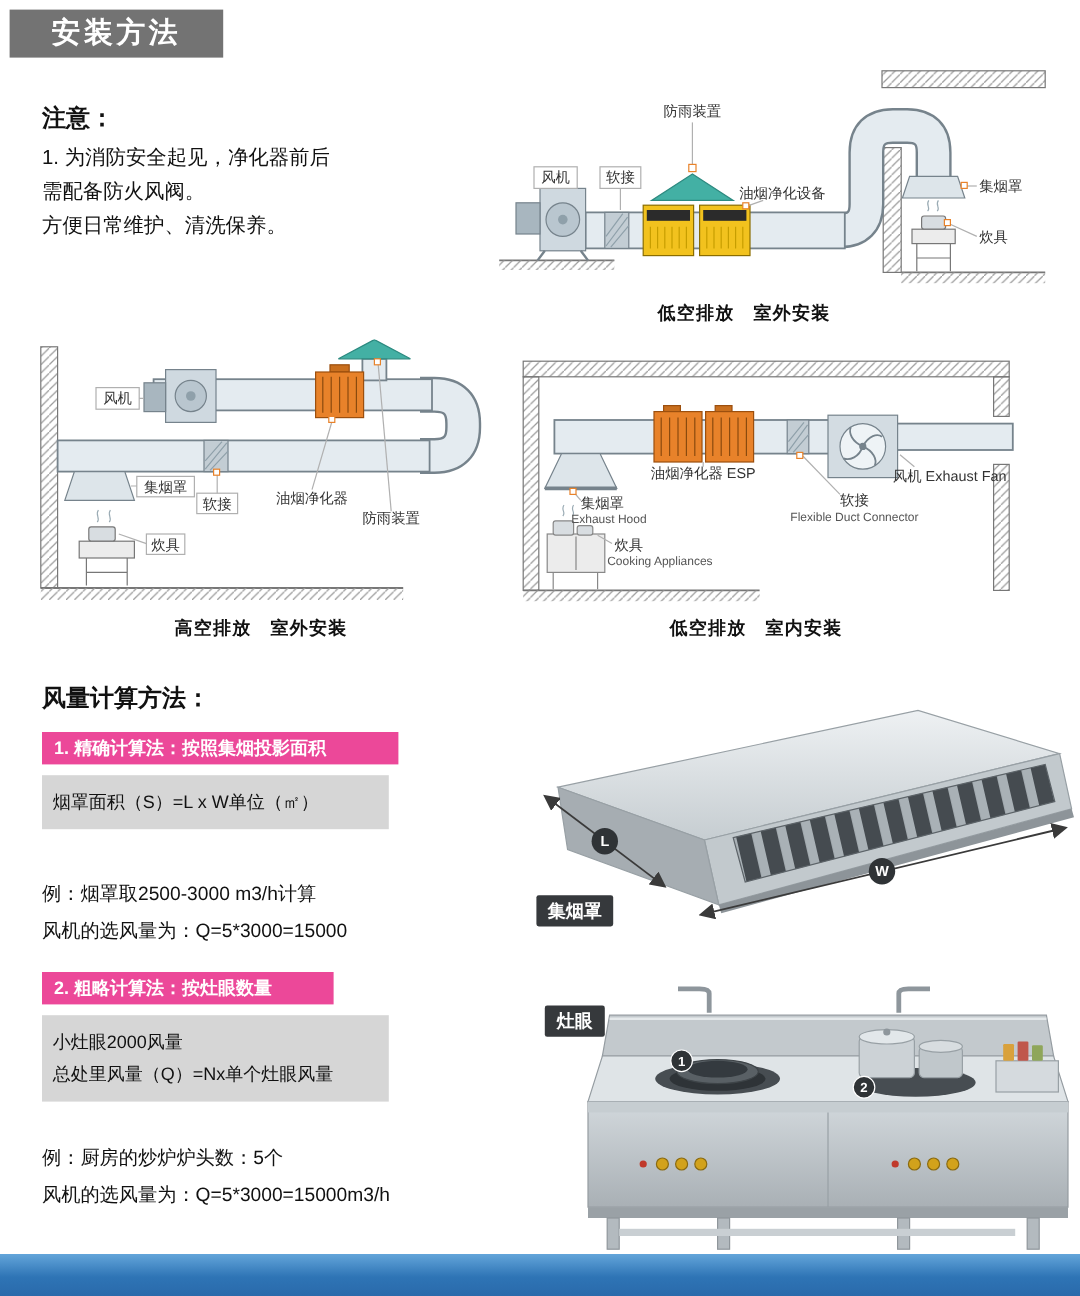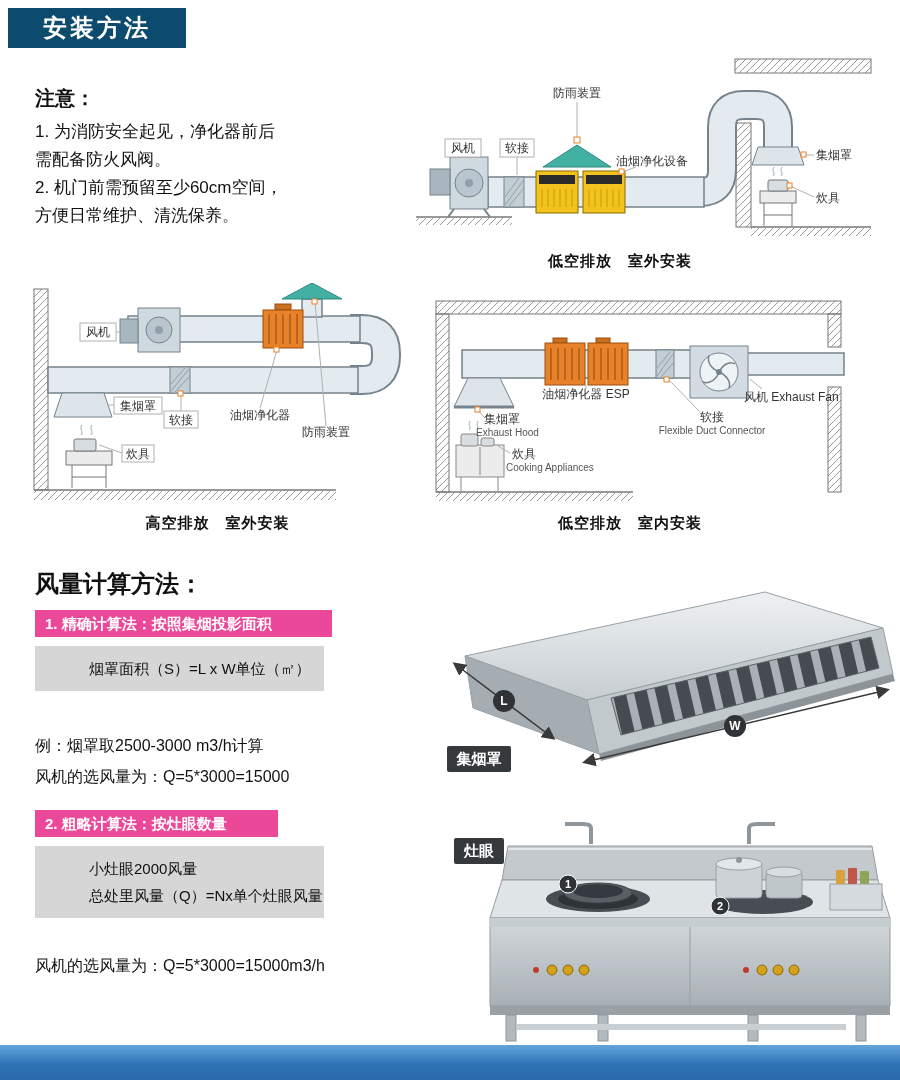--- a/index.html
+++ b/index.html
@@ -1,29 +1,29 @@
 <!DOCTYPE html>
 <html><head>
 <meta charset="utf-8">
 <style>
   html,body { margin:0; padding:0; background:#ffffff; }
   .page { position:relative; width:900px; height:1080px; background:#ffffff;
           font-family:"Liberation Sans","DejaVu Sans",sans-serif; overflow:hidden; color:#111; }
   .abs { position:absolute; }
-  .badge { left:8px; top:8px; width:178px; height:40px; background:#0c4a6e; color:#fff;
+  .badge { left:8px; top:8px; width:178px; height:40px; background:#737373; color:#fff;
            font-size:24px; font-weight:bold; text-align:center; line-height:40px; letter-spacing:3px; }
   .notice { left:35px; top:85px; width:350px; }
   .notice-title { font-size:20px; font-weight:bold; margin-bottom:6px; }
   .notice-line { font-size:17px; line-height:28px; white-space:nowrap; }
   .caption { font-size:15px; font-weight:bold; text-align:center; letter-spacing:1px; }
-  .calc-title { left:35px; top:568px; font-size:24px; font-weight:bold; }
+  .calc-title { left:35px; top:568px; font-size:20px; font-weight:bold; }
   .calc-bar { background:#ec4899; color:#fff; font-size:15px; font-weight:bold;
               height:27px; line-height:27px; padding-left:10px; white-space:nowrap; }
   .calc-box { background:#d6d6d6; font-size:15px; line-height:27px; padding:9px 9px; }
-  .calc-box div { white-space:nowrap;margin-left:45px; }
+  .calc-box div { white-space:nowrap; }
   .calc-ex { font-size:16px; line-height:31px; }
   .calc-ex div { white-space:nowrap; }
   .bottom-bar { left:0; top:1045px; width:900px; height:35px;
                 background:linear-gradient(180deg,#63a5da 0%,#2e74b5 55%,#2a6aab 100%); }
   svg text { font-family:"Liberation Sans","DejaVu Sans",sans-serif; }
   .dlabel { font-size:12px; fill:#333; }
   .dlabel-en { font-size:10px; fill:#555; }
   .dbox { fill:#fff; stroke:#b0b0b0; }
   .leader { stroke:#b0b0b0; stroke-width:1; }
   .mk { fill:#fff; stroke:#e8822a; stroke-width:1; }
@@ -35,21 +35,20 @@
 <body>
 
 <div class="page">
 
   <div class="abs badge">安装方法</div>
 
   <div class="abs notice">
     <div class="notice-title">注意：</div>
     <div class="notice-line">1. 为消防安全起见，净化器前后</div>
     <div class="notice-line">需配备防火风阀。</div>
-    <div class="notice-line">2. 机门前需预留至少60cm空间，</div>
     <div class="notice-line">方便日常维护、清洗保养。</div>
   </div>
 
   <svg class="abs" style="left:400px; top:55px;" width="475" height="195" viewBox="0 0 475 195">
     <defs>
       <pattern id="hA" width="7" height="7" patternUnits="userSpaceOnUse">
         <path d="M0,7 L7,0" stroke="#9a9a9a" stroke-width="1"></path>
       </pattern>
     </defs>
     <g>
@@ -254,20 +253,21 @@
     <div>例：烟罩取2500-3000 m3/h计算</div>
     <div>风机的选风量为：Q=5*3000=15000</div>
   </div>
 
   <div class="abs calc-bar" style="left:35px; top:810px; width:233px;">2. 粗略计算法：按灶眼数量</div>
   <div class="abs calc-box" style="left:35px; top:846px; width:271px;">
     <div>小灶眼2000风量</div>
     <div>总处里风量（Q）=Nx单个灶眼风量</div>
   </div>
   <div class="abs calc-ex" style="left:35px; top:950px;">
+    <div>例：厨房的炒炉炉头数：5个</div>
     <div>风机的选风量为：Q=5*3000=15000m3/h</div>
   </div>
 
   <svg class="abs" style="left:435px; top:578px;" width="460" height="220" viewBox="0 0 460 220">
     <defs>
       <linearGradient id="gT" x1="0" y1="0" x2="0" y2="1">
         <stop offset="0" stop-color="#eef1f3"></stop>
           <stop offset="1" stop-color="#c6cdd1"></stop>
       </linearGradient>
       <pattern id="slat" width="21" height="130" patternUnits="userSpaceOnUse" patternTransform="rotate(-13)">

